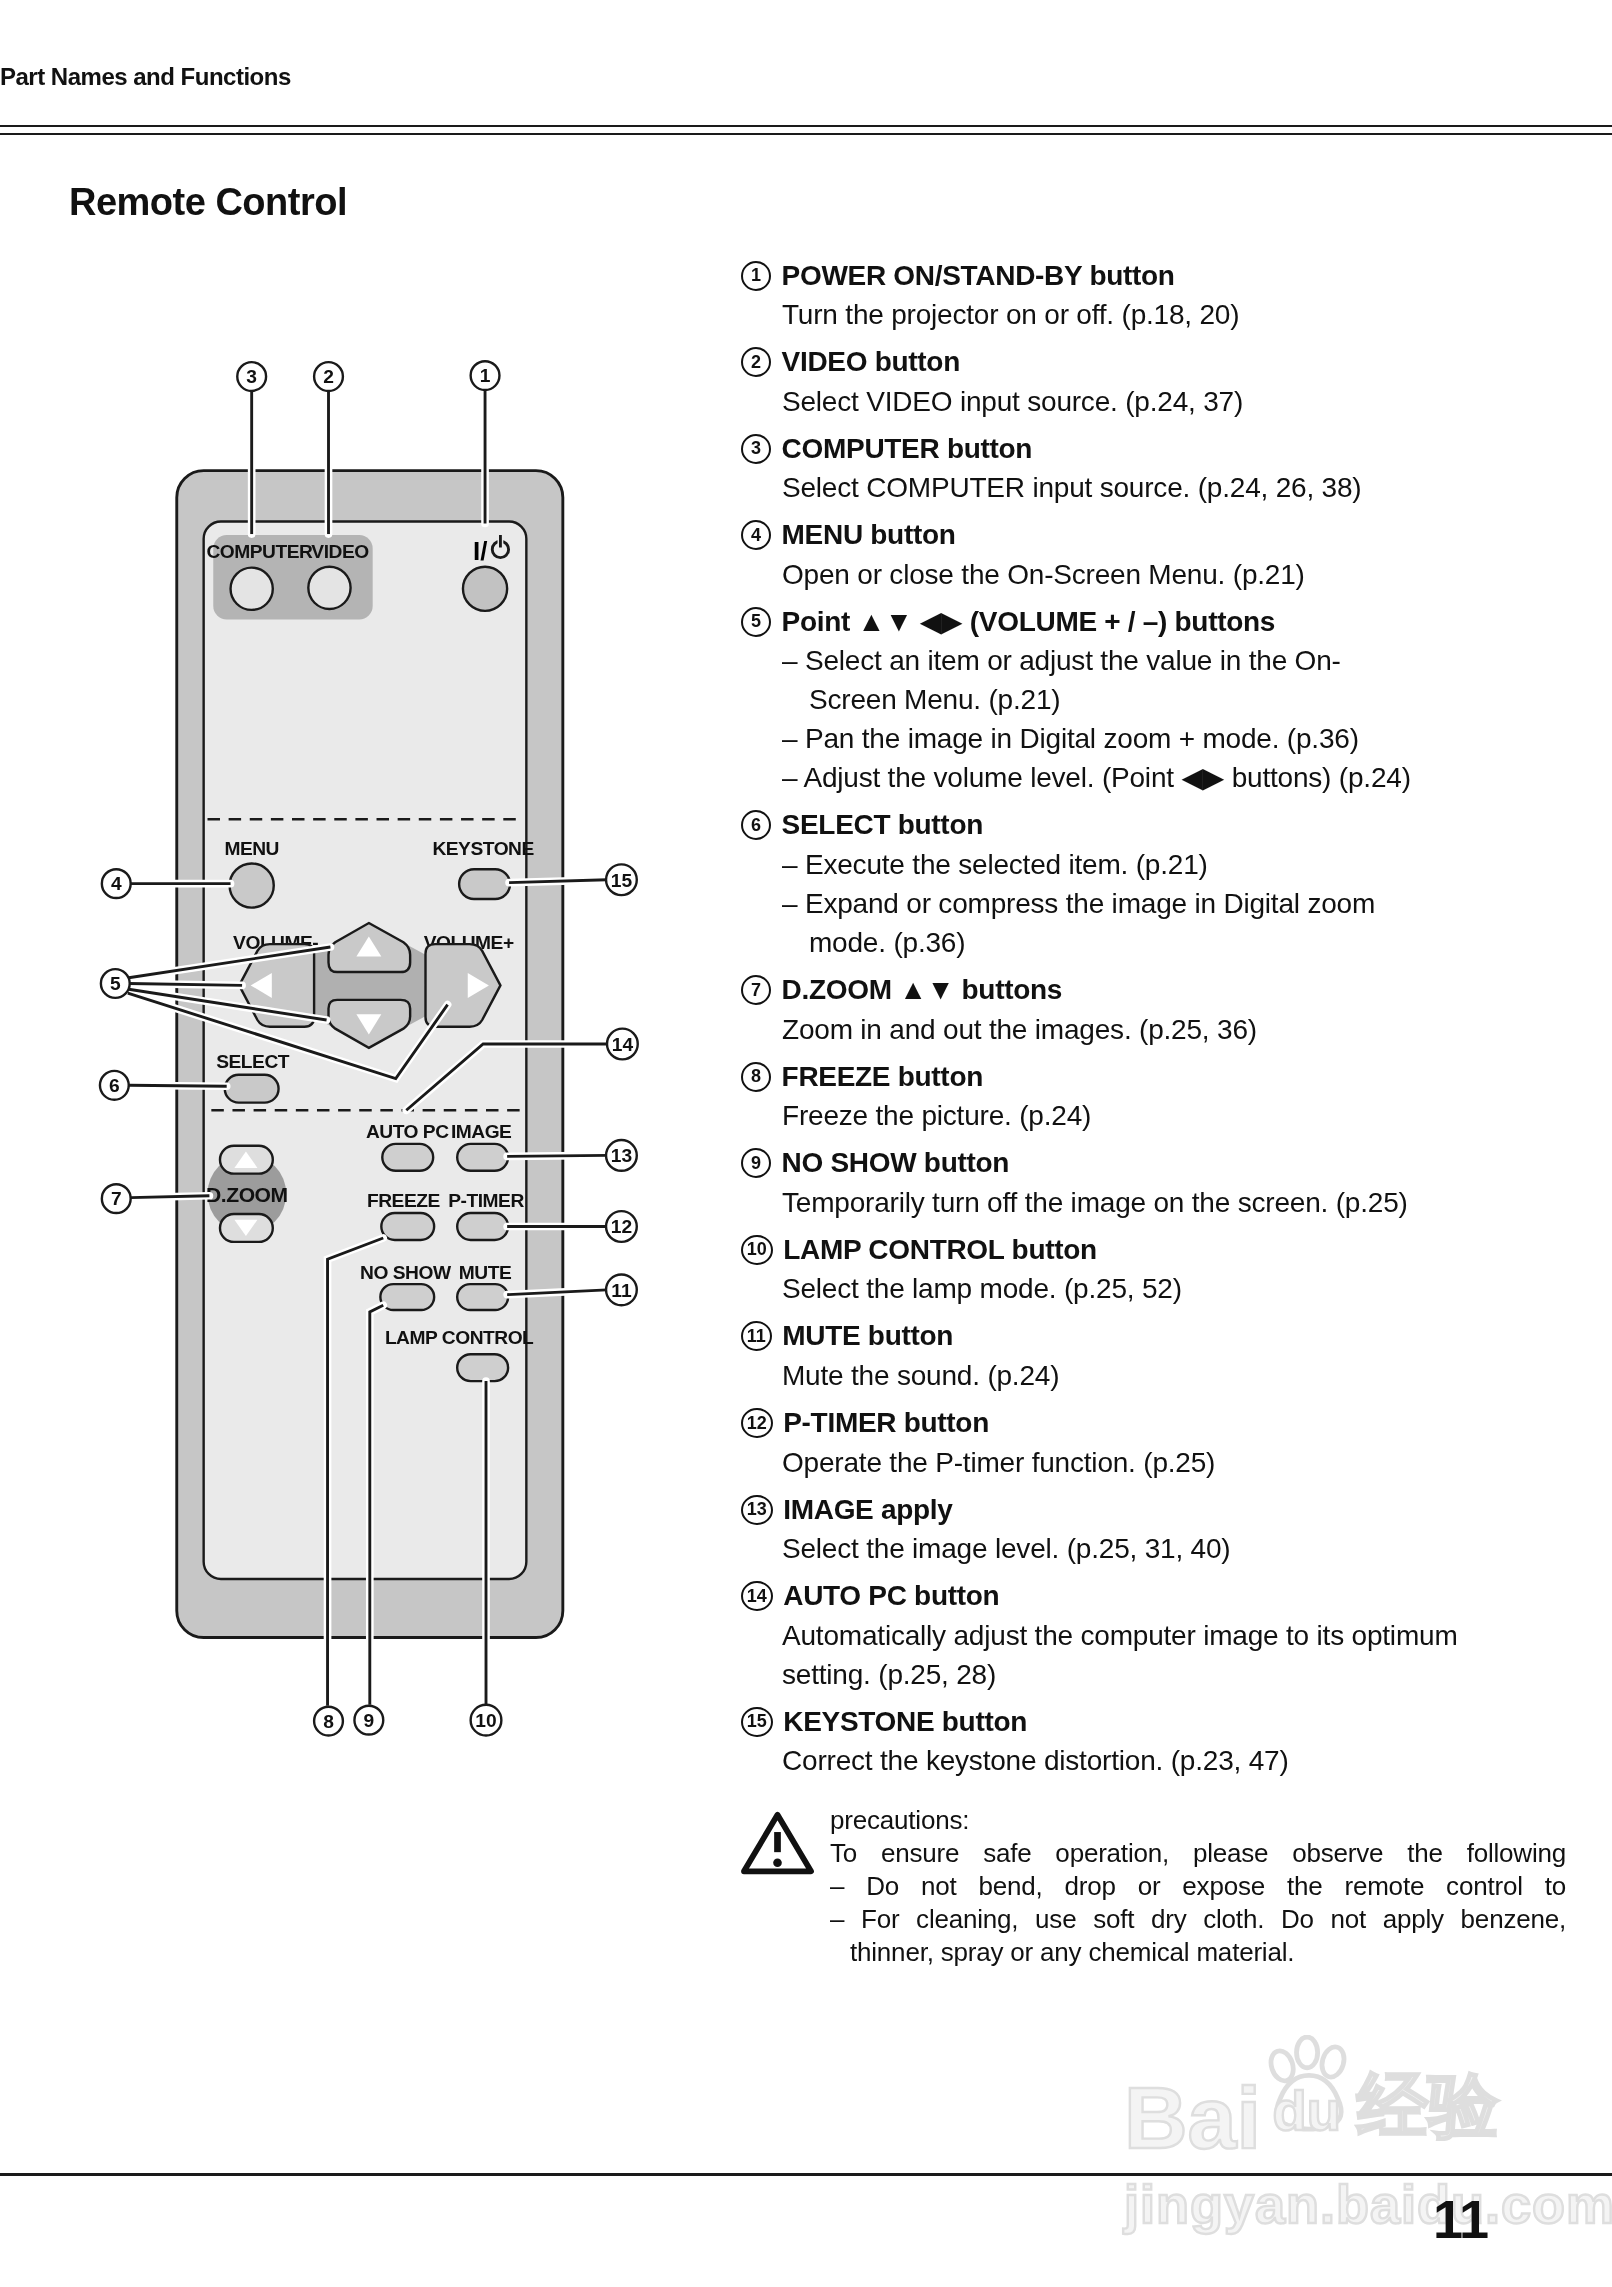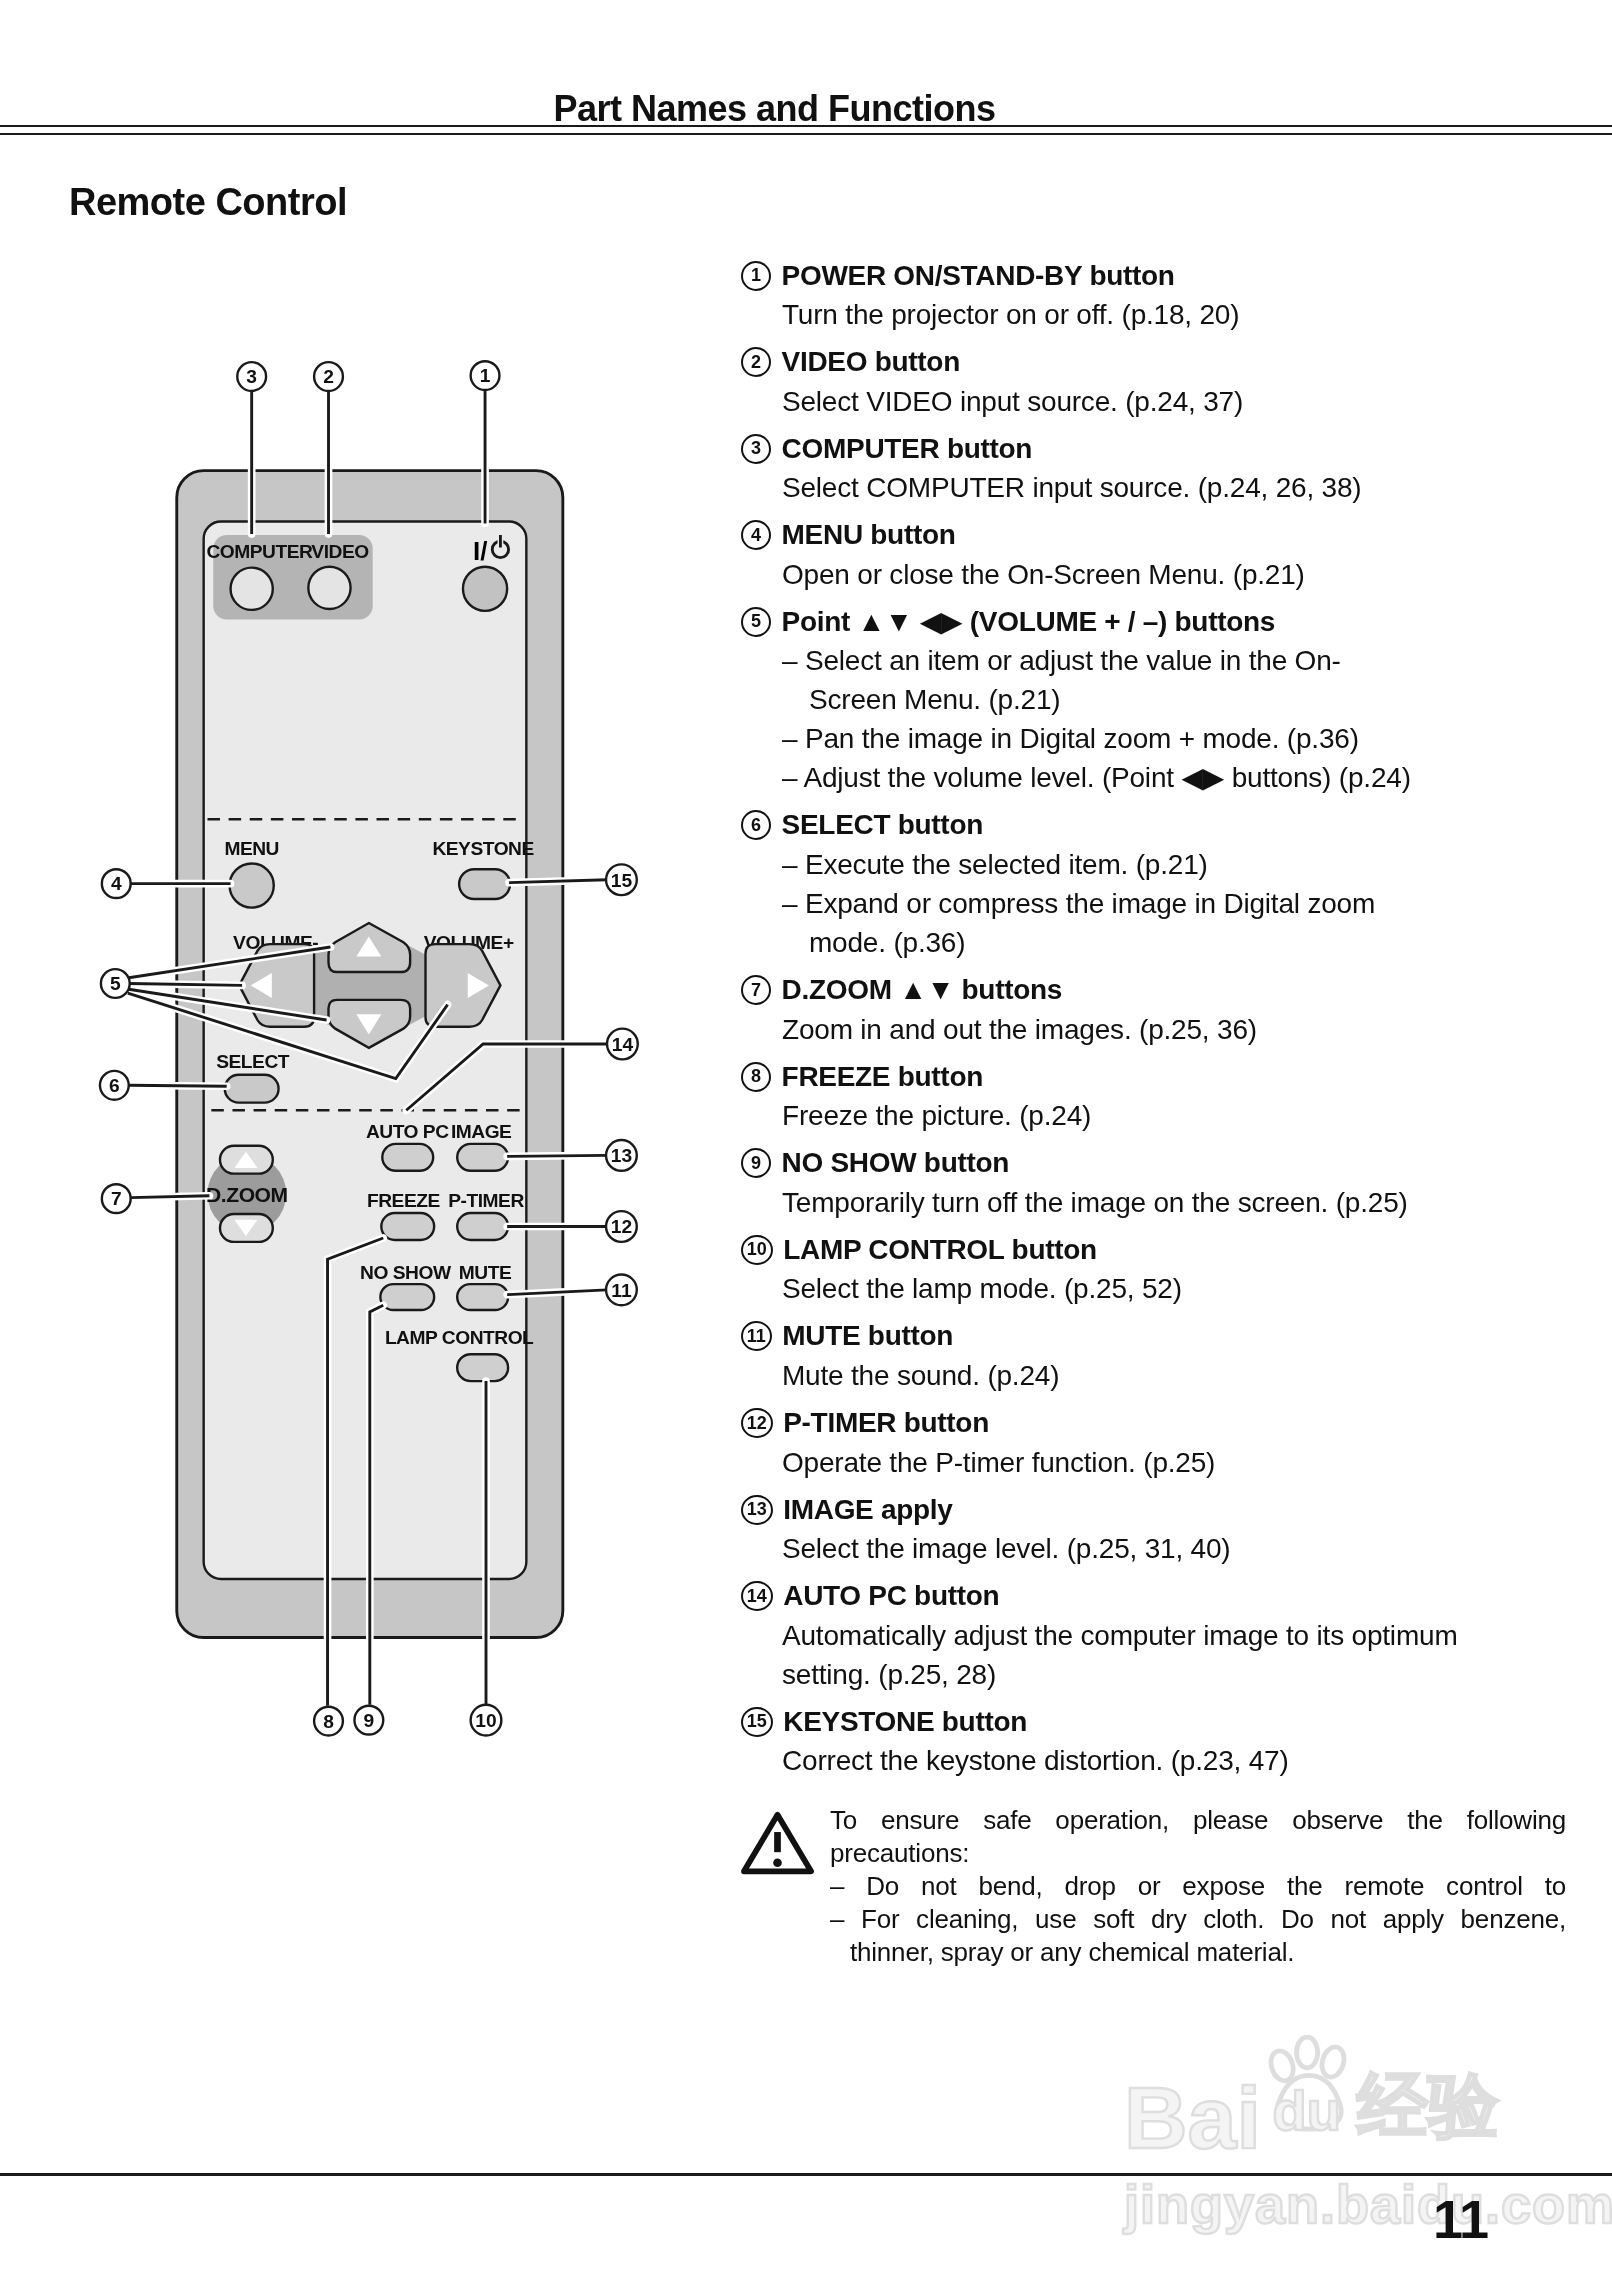--- a/index.html
+++ b/index.html
@@ -3,22 +3,22 @@
 <meta charset="utf-8">
 <style>
   * { margin:0; padding:0; box-sizing:border-box; }
   html,body { background:#ffffff; }
   body {
     position:relative; width:1612px; height:2287px; overflow:hidden;
     font-family:"Liberation Sans","DejaVu Sans",sans-serif; color:#111;
   }
   .abs { position:absolute; }
   
-  #page-header { top:63px; left:0; width:1549px; text-align:center;
-    font-size:36px; font-weight:bold; letter-spacing:-0.5px;margin-top:25px; }
+  #page-header { top:63px; left:0; width:1549px; text-align:left;
+    font-size:24px; font-weight:bold; letter-spacing:-0.5px; }
   .hrule { left:0; width:1612px; height:1.9px; background:#1a1a1a; }
   #rule-top1 { top:125px; } #rule-top2 { top:133px; }
   #section-title { top:181px; left:69px; font-size:38px; font-weight:bold; letter-spacing:-0.5px; }
   
   #remote-svg { left:67px; top:317px; }
   #remote-svg text { font-family:"Liberation Sans","DejaVu Sans",sans-serif; }
   .btn-label { font-weight:bold; font-size:20px; letter-spacing:-0.5px; fill:#111; }
   .callout-num { font-weight:bold; font-size:20px; fill:#111; }
   
   #function-list { top:256px; left:741px; width:836px; }
@@ -349,22 +349,22 @@
 
 <div class="abs" id="warning">
   <div id="warning-icon">
     <svg width="79" height="69" viewBox="0 0 82 72">
       <path d="M41 5 L76 64 L6 64 Z" fill="#ffffff" stroke="#111" stroke-width="6" stroke-linejoin="round"></path>
       <line x1="41" y1="23" x2="41" y2="44" stroke="#111" stroke-width="7"></line>
       <circle cx="41" cy="55" r="4.5" fill="#111"></circle>
     </svg>
   </div>
   <div id="warning-lines">
+      <div class="w-line">precautions:</div>
       <div class="w-line just">To ensure safe operation, please observe the following</div>
-      <div class="w-line">precautions:</div>
       <div class="w-line just">– Do not bend, drop or expose the remote control to</div>
       <div class="w-line just">– For cleaning, use soft dry cloth. Do not apply benzene,</div>
       <div class="w-line cont">thinner, spray or any chemical material.</div>
     </div>
 </div>
 
 <div class="abs hrule" id="rule-bottom"></div>
 
 <div class="abs" id="watermark">
   <div class="wm-row">

